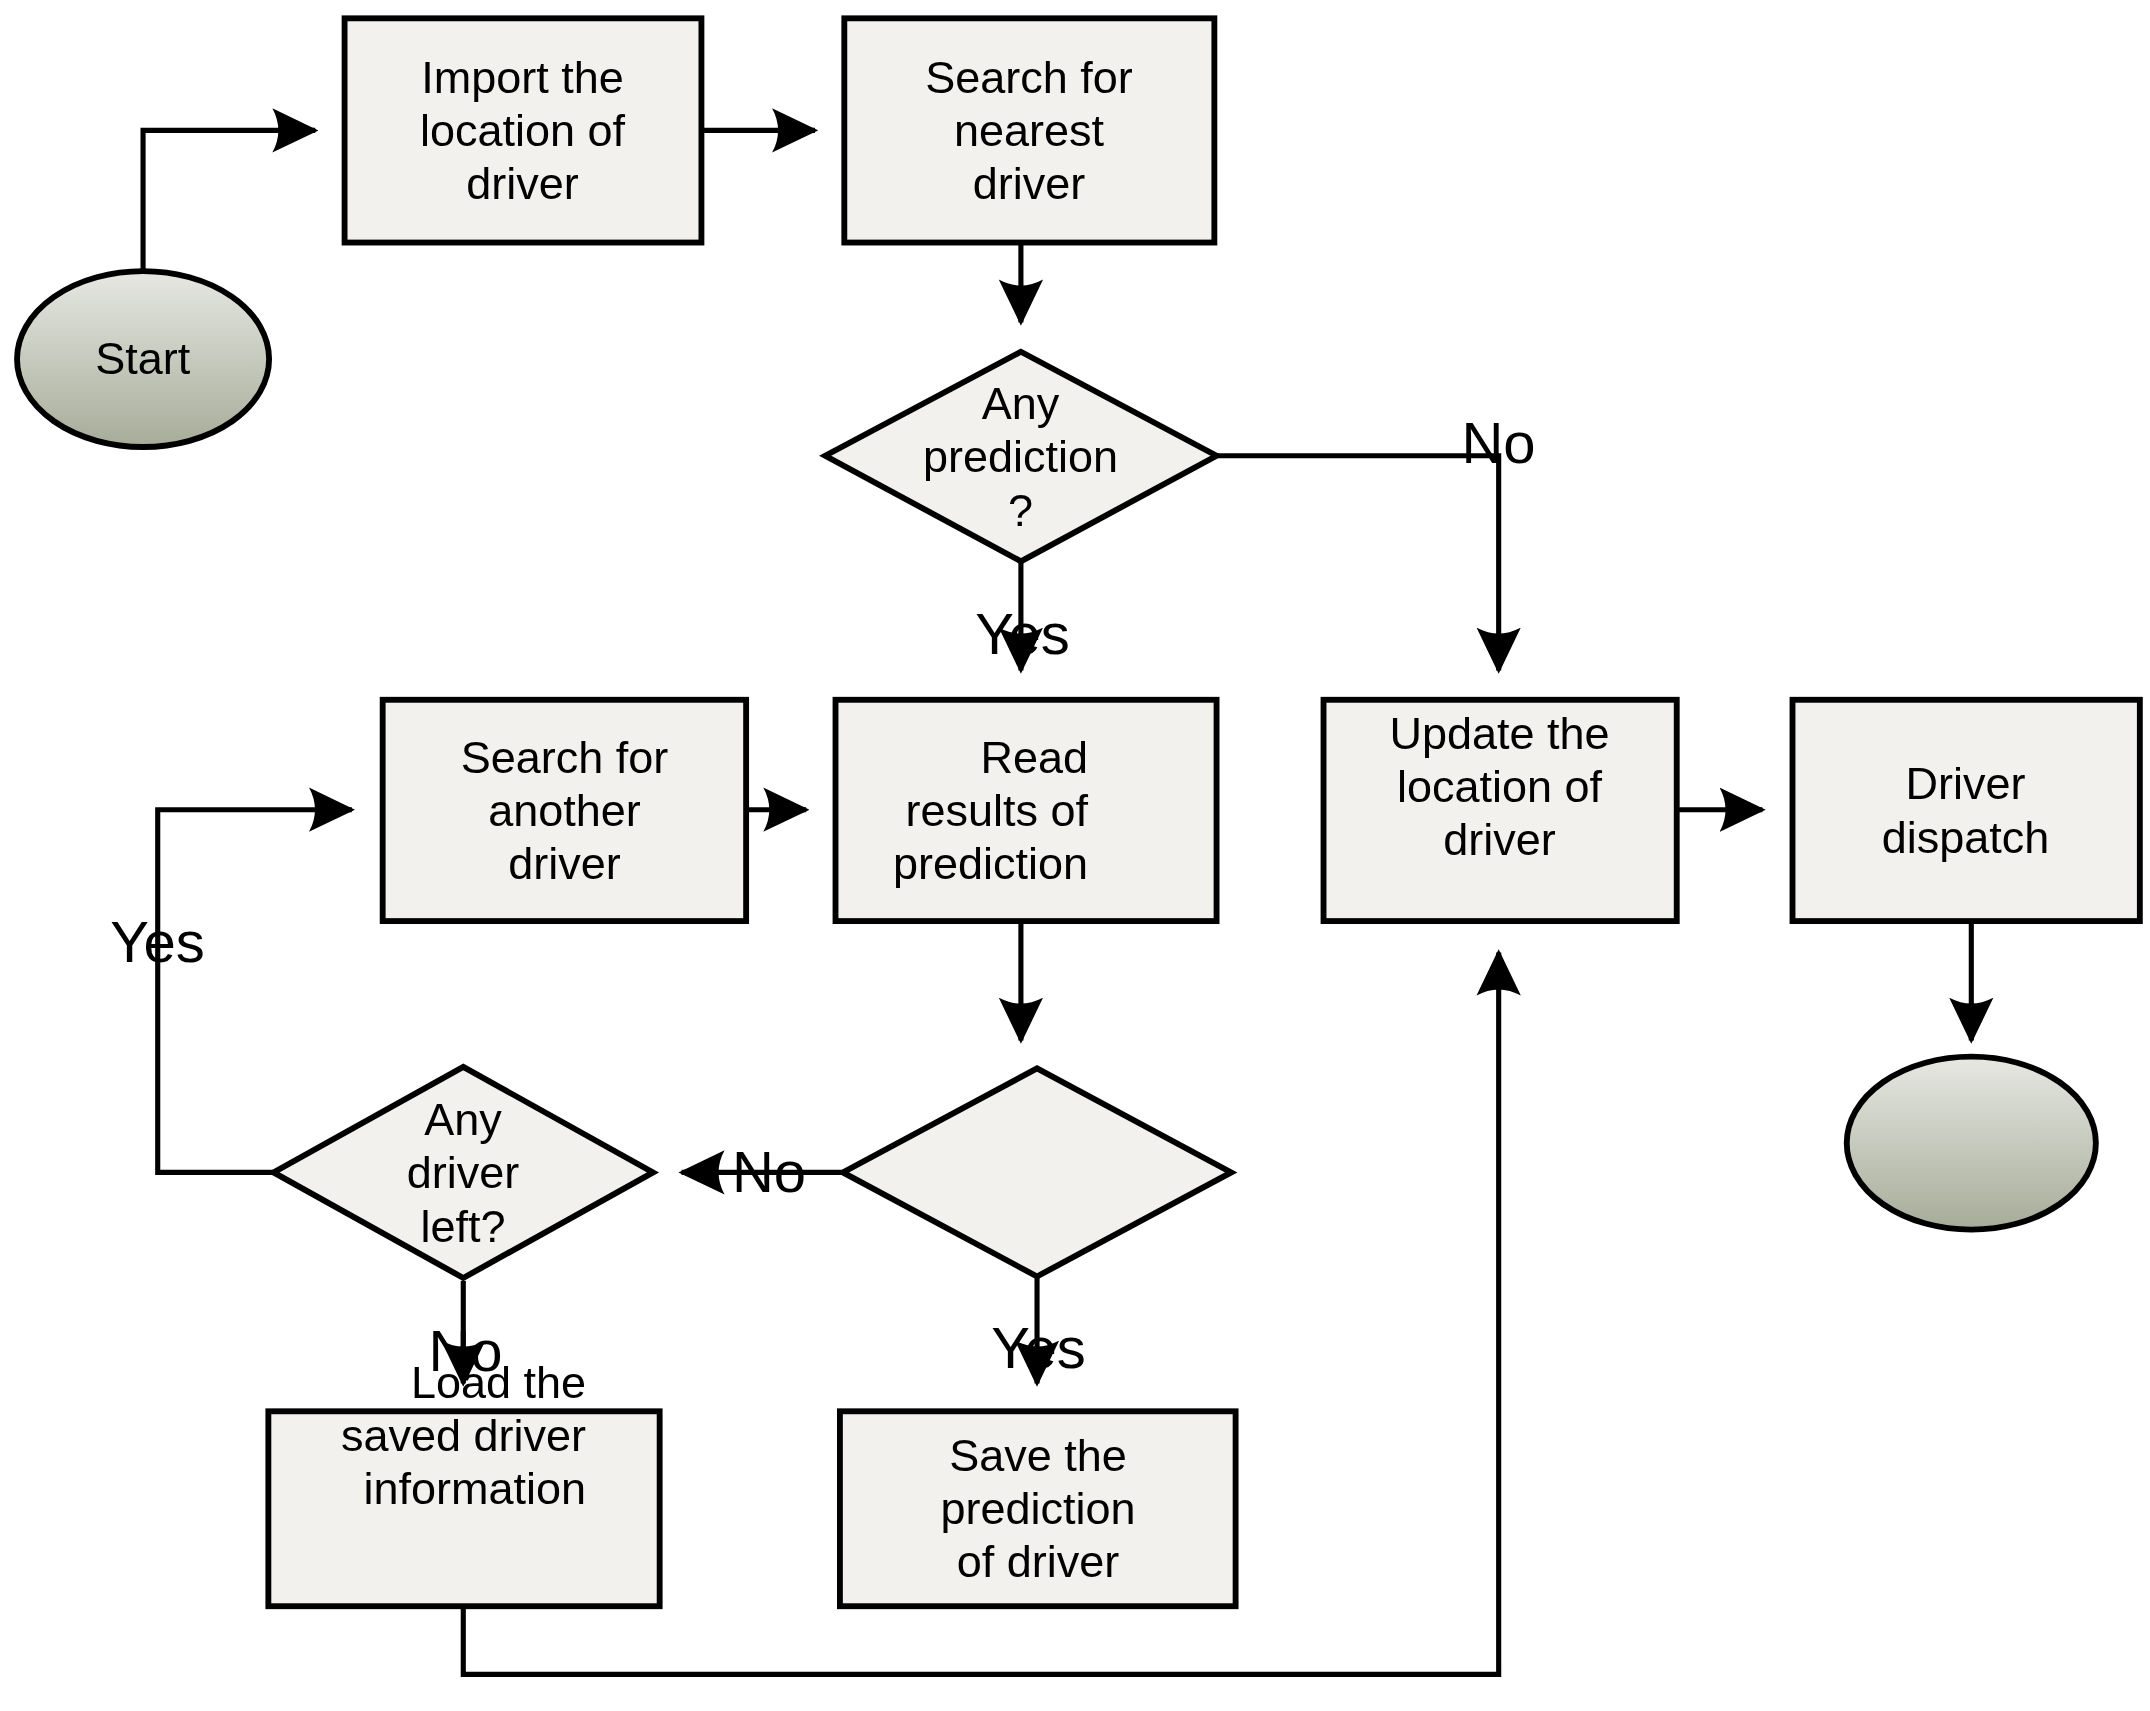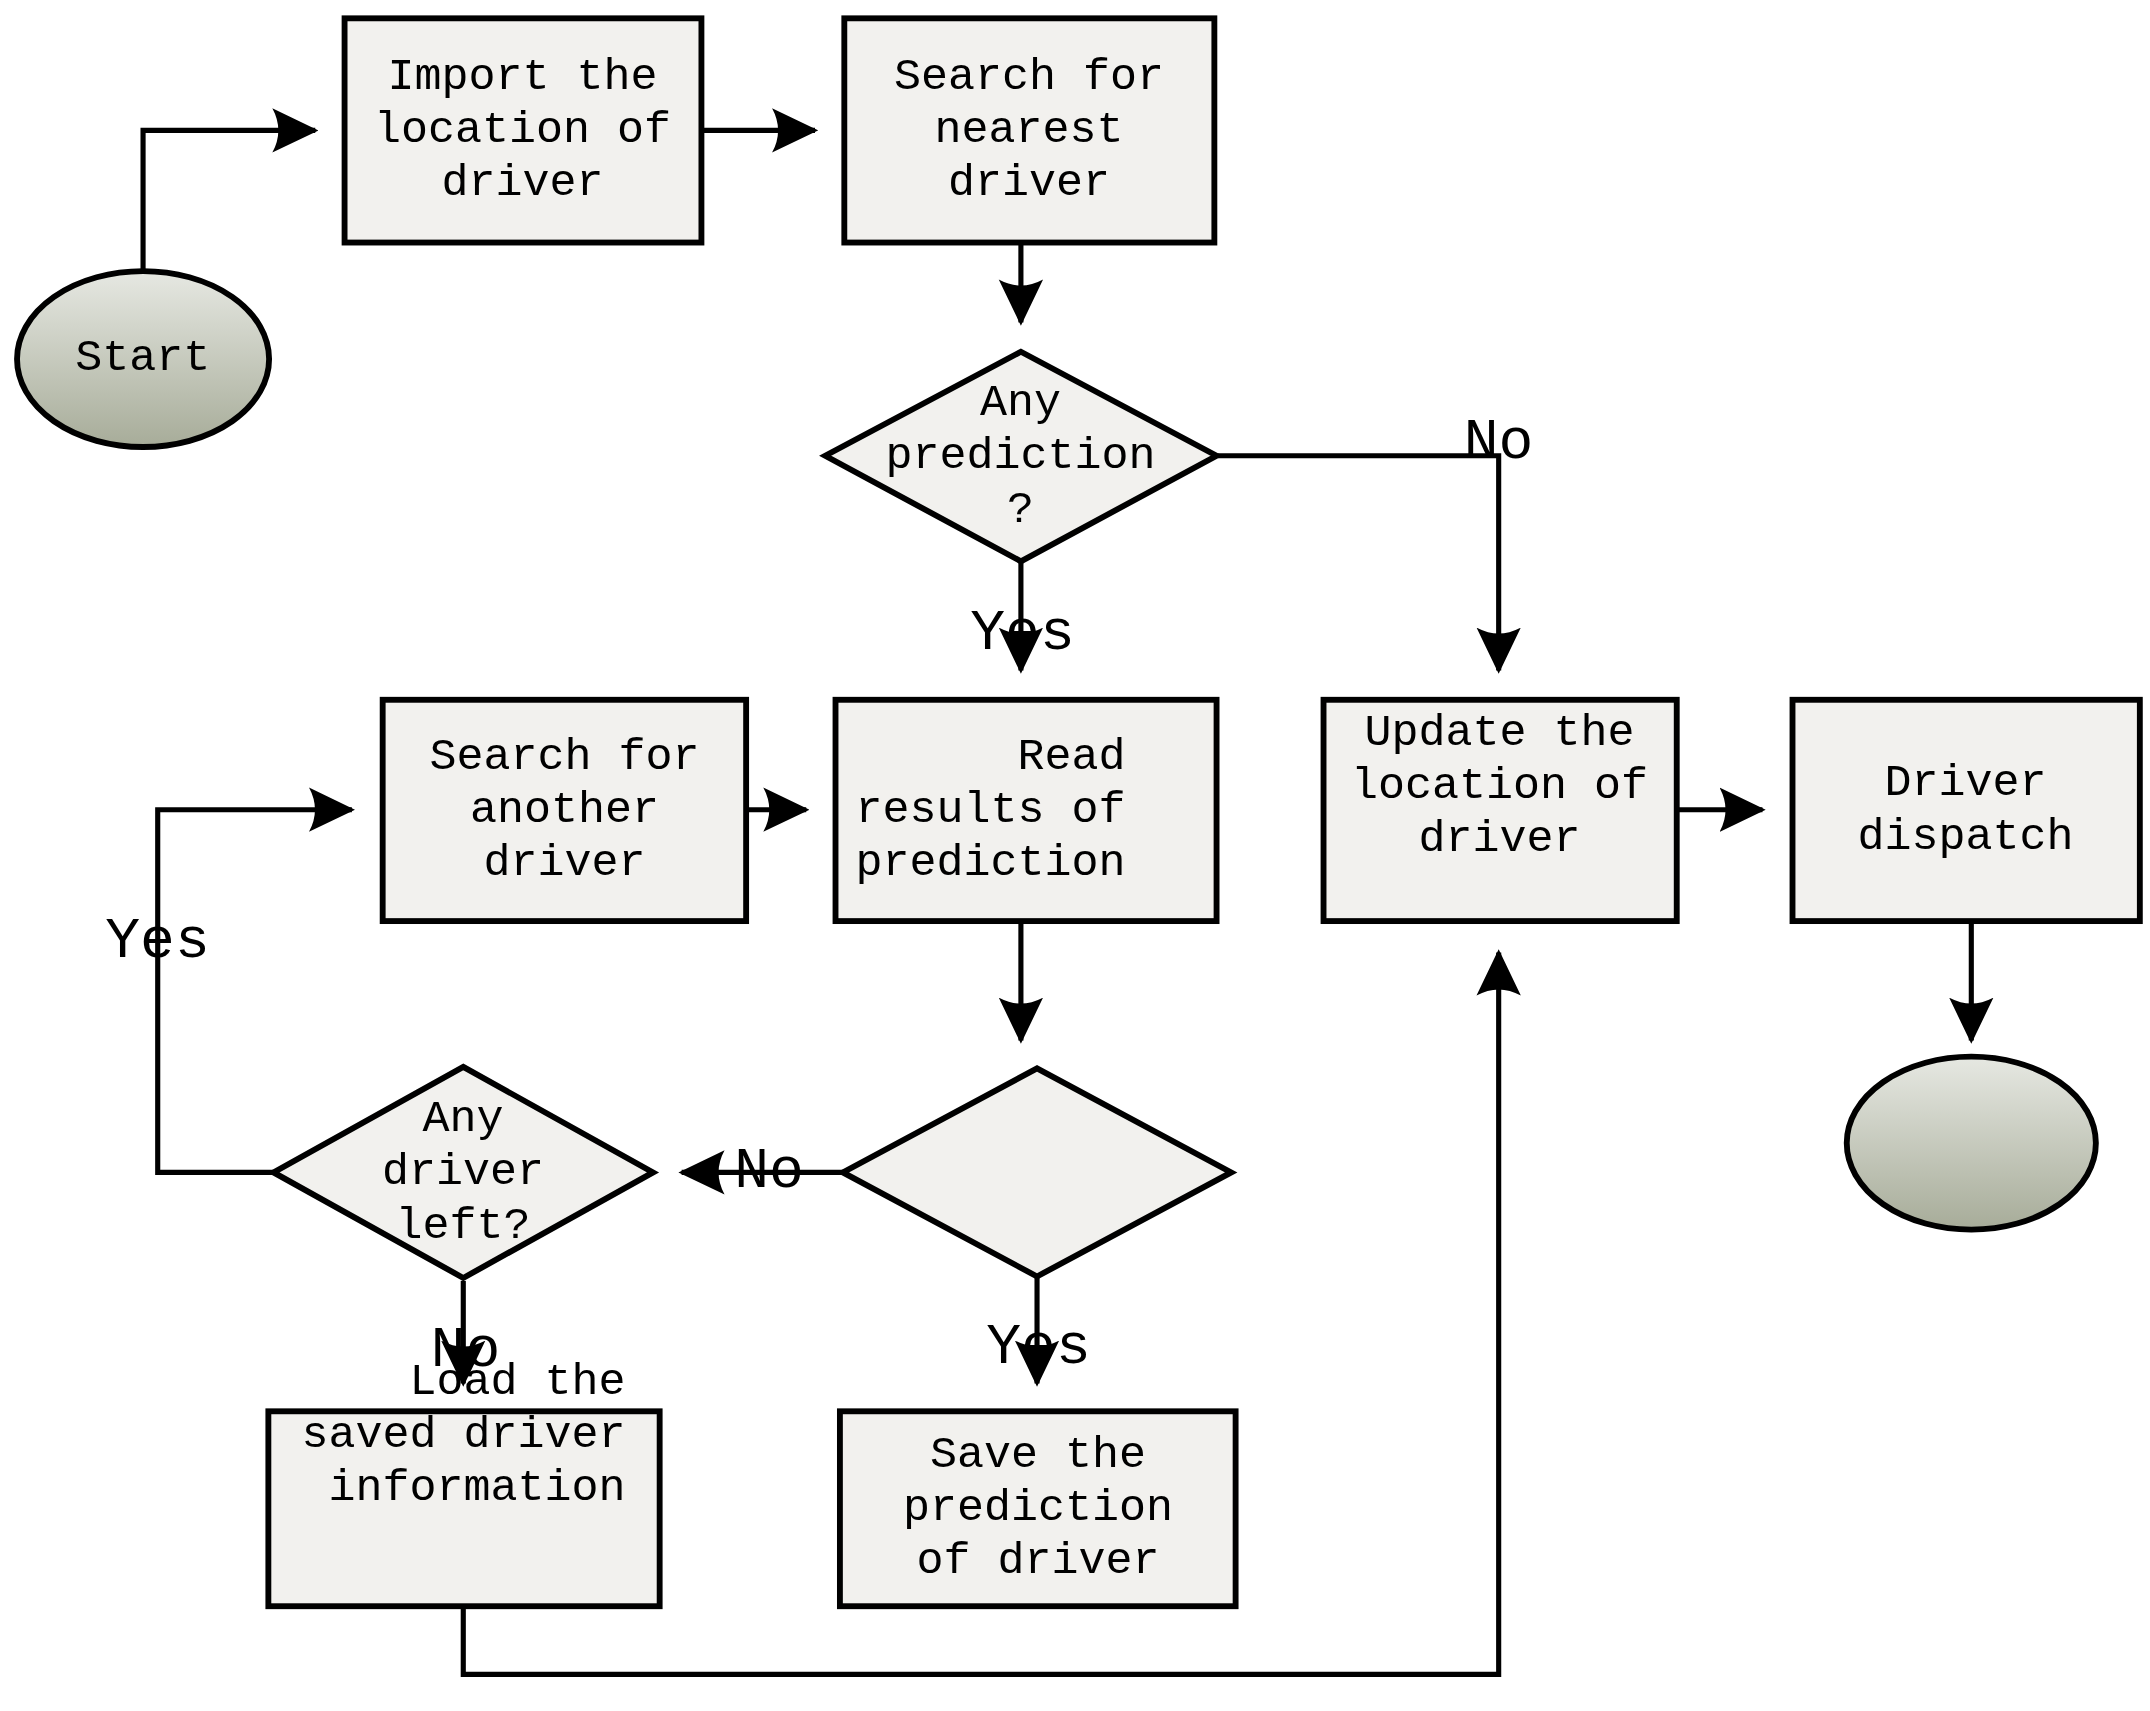--- a/index.html
+++ b/index.html
@@ -11,21 +11,21 @@
   .node-label{
     position:absolute;
     display:flex;
     align-items:center;
     justify-content:center;
     text-align:center;
     color:#000;
     line-height:1.18;
     white-space:pre-line;
     pointer-events:none;
-    font-family:Liberation Mono, monospace;
+    font-family:Liberation Sans, sans-serif;
   }
   .proc-label{font-size:45px;}
   .dec-label{font-size:45px;text-align:center;}
   .term-label{font-size:45px;}
   .edge-label{font-size:58px;}
 </style>
 </head>
 <body>
 
 <div id="stage">

